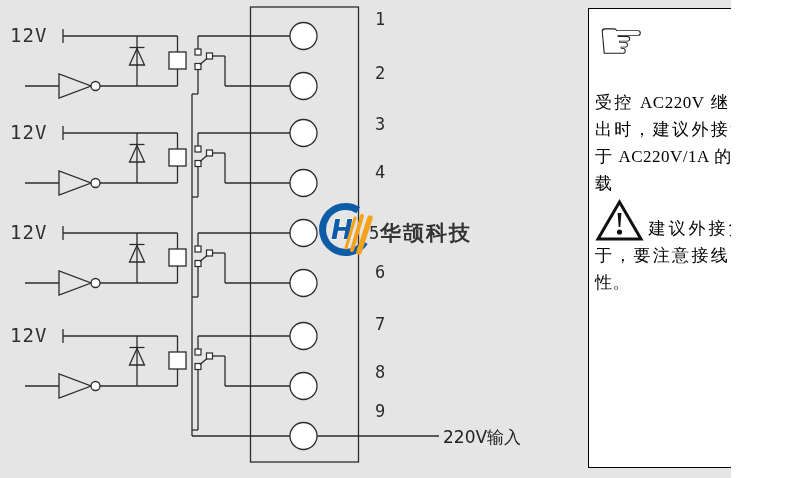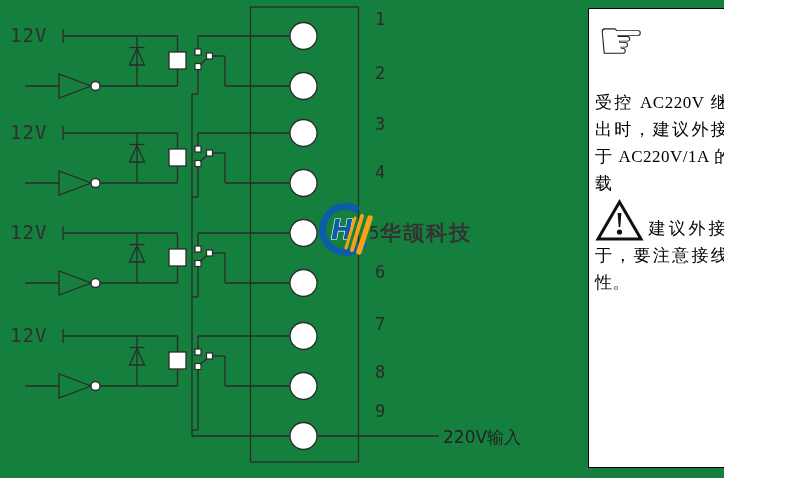--- a/index.html
+++ b/index.html
@@ -1,17 +1,17 @@
 <!DOCTYPE html>
 <html><head>
 <meta charset="utf-8">
 <style>
   html,body{margin:0;padding:0;background:#fff;}
-  #stage{position:relative;width:724px;height:478px;background:#15803d;overflow:hidden;
-         font-family:"Liberation Sans",sans-serif;color:#222;}
+  #stage{position:relative;width:724px;height:478px;background:#e5e5e5;overflow:hidden;
+         font-family:"Liberation Sans",sans-serif;color:#222;padding-left:7px;}
   #circuit-svg{position:absolute;left:0;top:0;}
 
   .wire{stroke:#2b2b2b;stroke-width:1.3;fill:none;}
   .sym{stroke:#2b2b2b;stroke-width:1.3;fill:none;}
   .knock{stroke:#2b2b2b;stroke-width:1.3;fill:#ffffff;}
   .sq{stroke:#2b2b2b;stroke-width:1.2;fill:#ffffff;}
   .lbl12v{font-family:"DejaVu Sans Mono",monospace;font-size:19px;fill:#2f2f2f;letter-spacing:1px;}
   .termnum{font-family:"DejaVu Sans Mono",monospace;font-size:17px;fill:#2b2b2b;}
   .outlbl{font-family:"DejaVu Sans","Liberation Sans",sans-serif;font-size:17px;fill:#222;}
   .brand{font-family:"DejaVu Sans","Liberation Sans",sans-serif;font-size:21px;font-weight:600;

